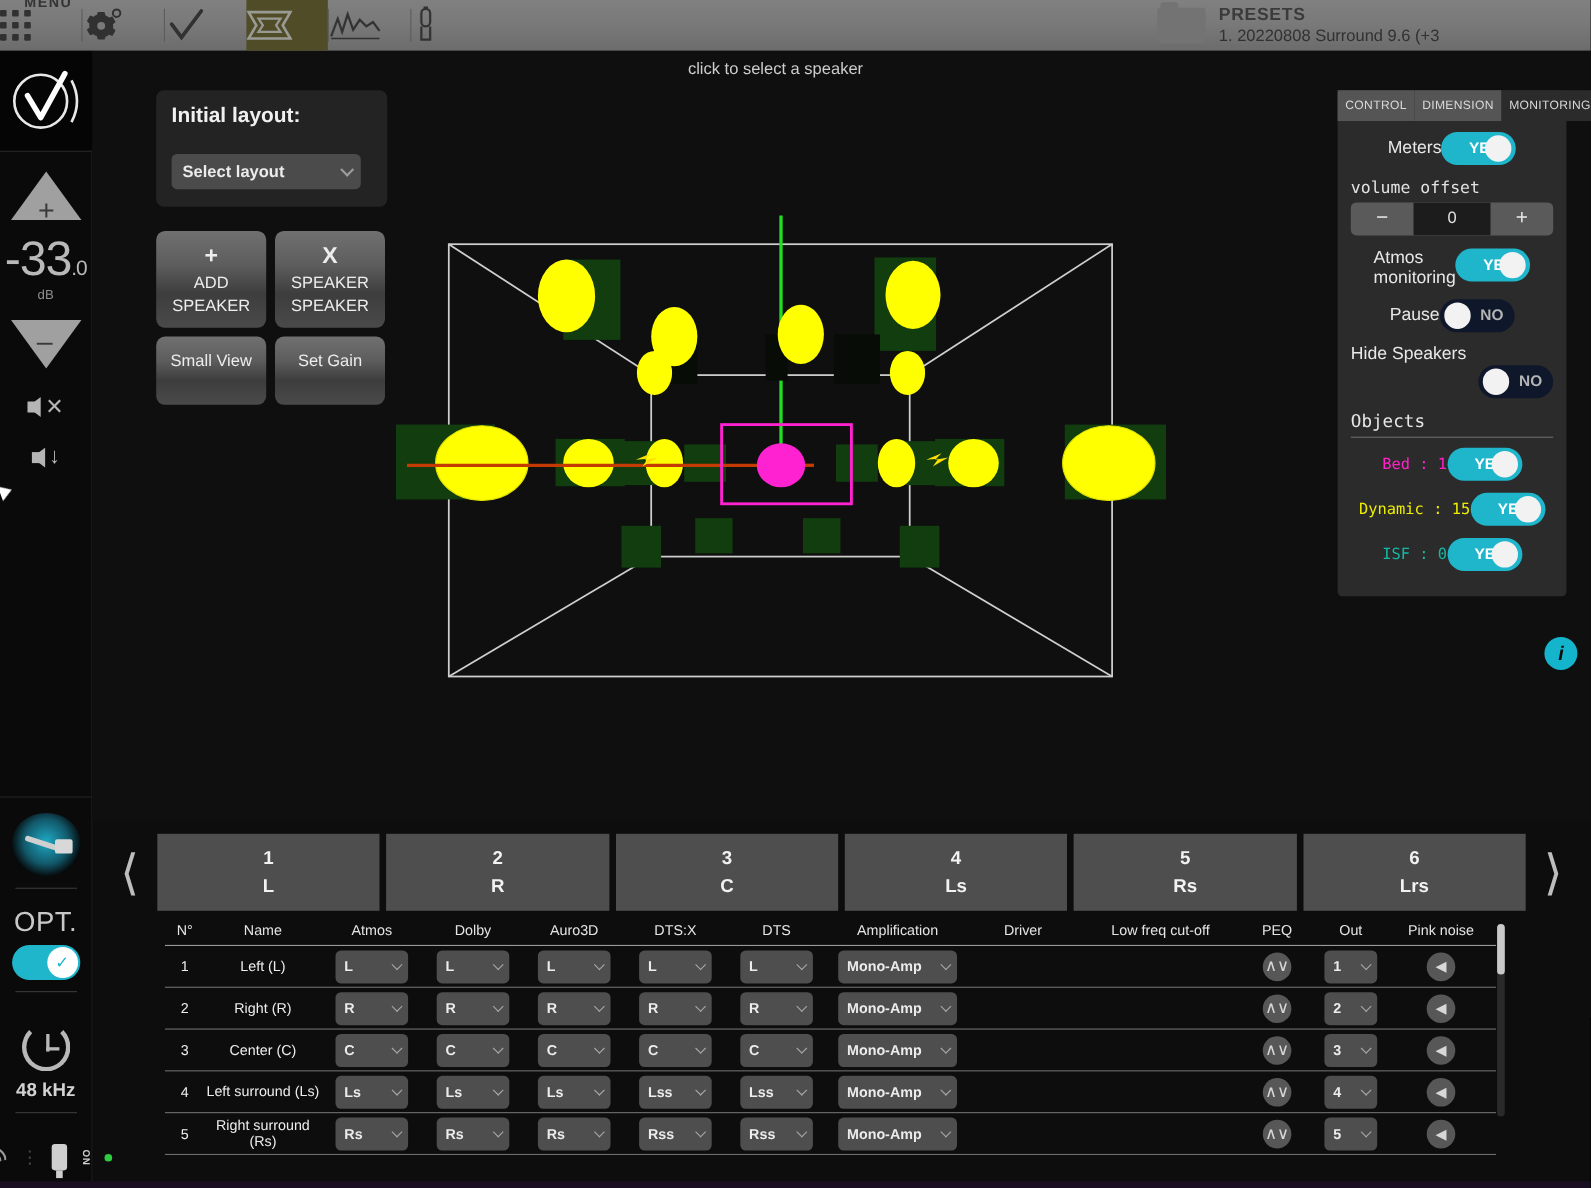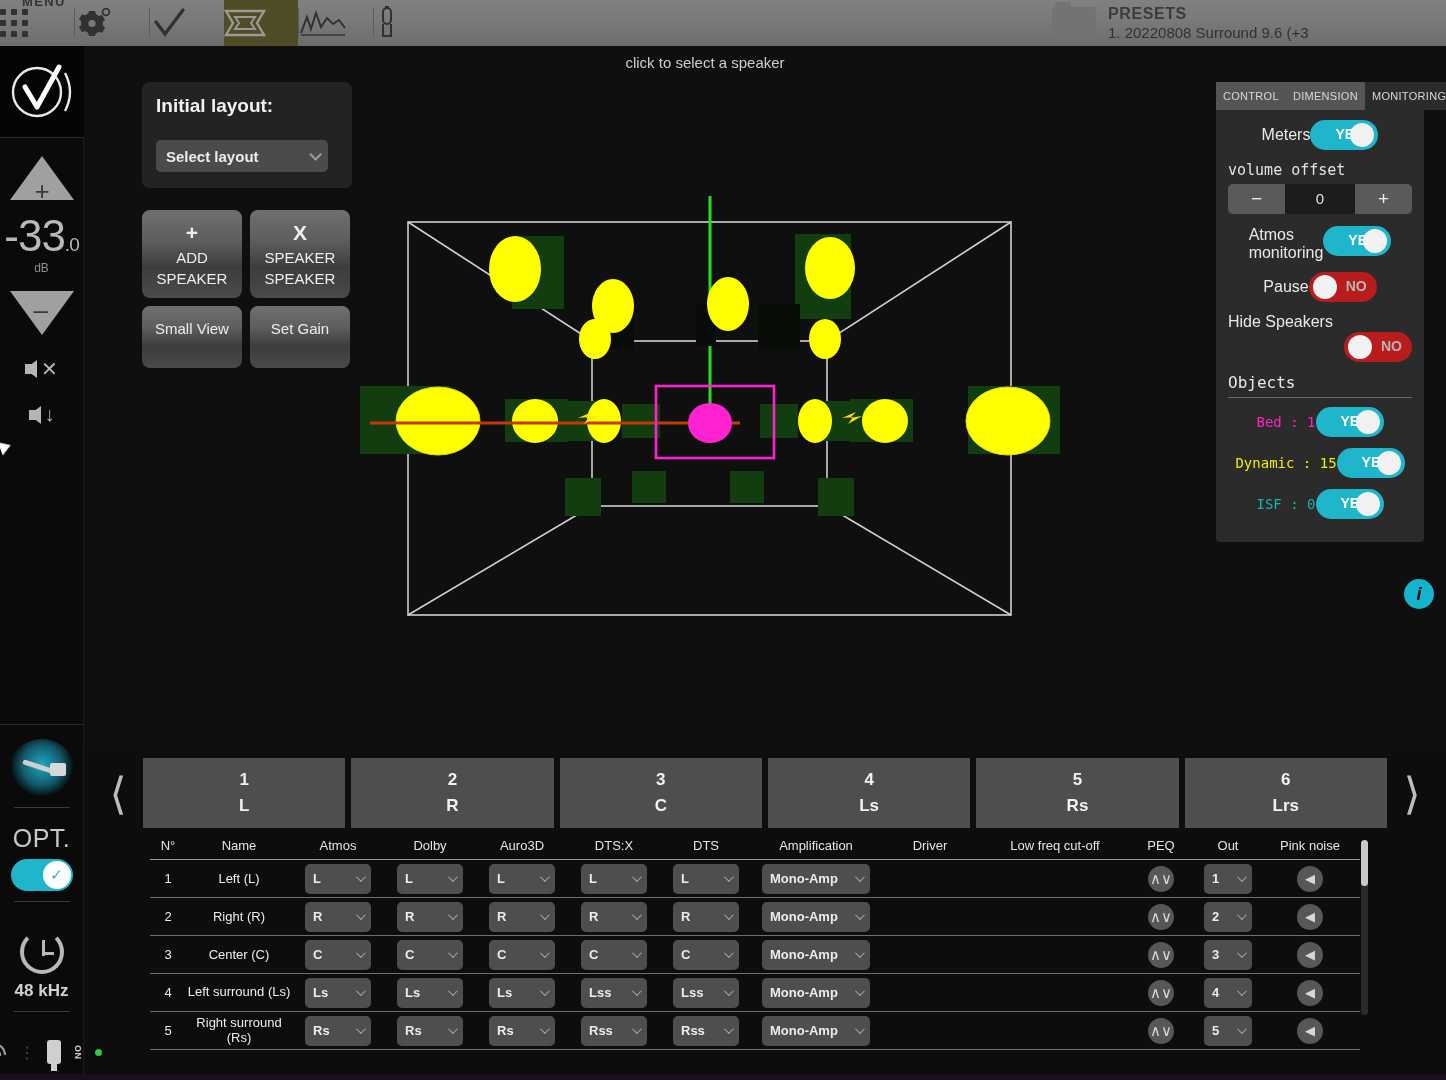--- a/index.html
+++ b/index.html
@@ -145,21 +145,21 @@
   .ctrl-tab { font-size:11px; color:#d9d9d9; display:flex;align-items:center;justify-content:center;
     padding:0 7px; letter-spacing:.3px; }
   .ctrl-tab.on { background:#555; }
   .ctrl-tab.off { background:#2b2b2b; }
   .ctrl-body { padding:10px 12px 0; }
   .crow { display:flex;align-items:center;justify-content:center; margin-bottom:11px; }
   .clabel { color:#e8e8e8; font-size:16px; }
   .clabel.mono{ font-family:"DejaVu Sans Mono",monospace; font-size:14px;}
   .tg { width:68px;height:30px;border-radius:15px;position:relative;flex:none; }
   .tg.yes { background:#1fb6cc; }
-  .tg.no  { background:#b91c1c; }
+  .tg.no  { background:#0f172a; }
   .tg .k { position:absolute;top:3px;width:24px;height:24px;border-radius:50%;background:#f2f2f2; }
   .tg.yes .k{ right:4px; }
   .tg.no  .k{ left:4px; }
   .tg .t { position:absolute;top:6px;font-size:14px;font-weight:bold; }
   .tg.yes .t{ left:9px; color:#fff;margin-left:16px; }
   .tg.no  .t{ right:10px; color:#b5b5b5; }
   .vol-offset-lbl { color:#e2e2e2; font-size:15px; font-family:"DejaVu Sans Mono",monospace; margin-bottom:5px;}
   .stepper { display:flex;align-items:center;background:#5a5a5a;border-radius:5px;height:30px;overflow:hidden;margin-bottom:12px;}
   .stepper .b { flex:1;text-align:center;color:#e8e8e8;font-size:19px;line-height:30px;}
   .stepper .v { width:70px;text-align:center;background:#1c1c1c;color:#e0e0e0;font-size:15px;line-height:30px;}

